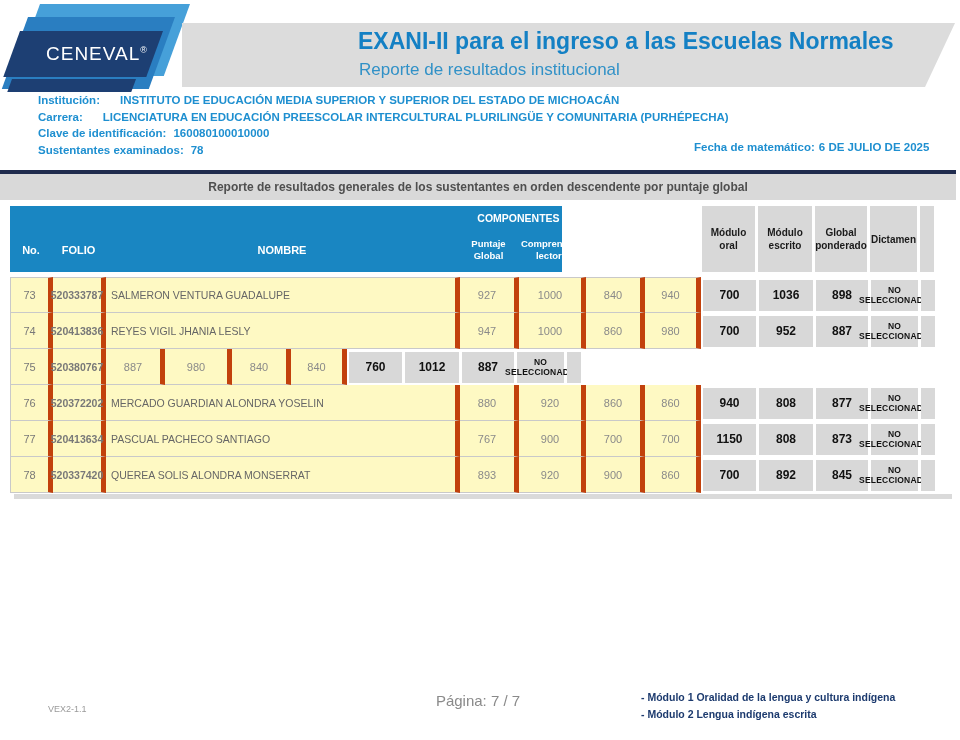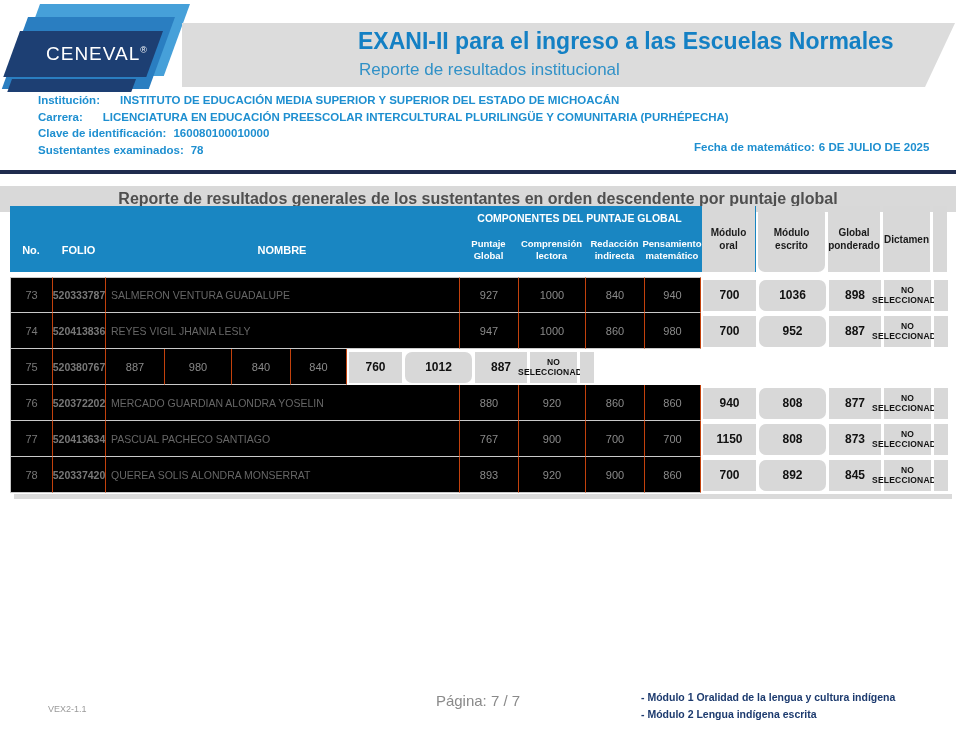--- a/index.html
+++ b/index.html
@@ -35,49 +35,49 @@
           color:#1e8fd0; line-height:16.5px; white-space:nowrap; }
   .meta .lbl { margin-right:20px; }
   .meta .gap { margin-right:7px; }
   .fecha { position:absolute; left:694px; top:141px; font-size:11.5px; font-weight:bold;
            color:#1e8fd0; white-space:nowrap; }
   .fecha .lbl { margin-right:4px; }
 
   
   .rule { position:absolute; left:0; top:170px; width:956px; height:4px; background:#202c4e; }
   .report-bar { position:absolute; left:0; top:174px; width:956px; height:26px;
-                background:#d9d9d9; text-align:center; font-size:16px; font-weight:bold;
-                color:#4f4f4f; line-height:26px;margin-top:12px; }
-
-  
-  .thead-blue { position:absolute; left:10px; top:206px; width:746px; height:66px;
+                background:#d9d9d9; text-align:center; font-size:12px; font-weight:bold;
+                color:#4f4f4f; line-height:26px; }
+
+  
+  .thead-blue { position:absolute; left:10px; top:206px; width:552px; height:66px;
                 background:#1986c2; color:#fff; }
   .group-label { position:absolute; left:449px; top:6px; width:241px; text-align:center;
                  font-weight:bold; font-size:10.5px; white-space:nowrap; }
   .thead-cells { position:absolute; left:0; top:22px; height:44px; display:flex; }
   .hc { display:flex; align-items:center; justify-content:center; text-align:center;
         font-weight:bold; font-size:9.5px; line-height:12px; }
   .hc.big { font-size:11px; }
   .w-no{width:42px;} .w-folio{width:53px;} .w-nombre{width:354px;}
   .w-pg{width:59px;} .w-cl{width:67px;} .w-ri{width:59px;} .w-pm{width:56px;}
 
   .thead-gray { position:absolute; left:702px; top:206px; height:66px; display:flex; gap:3px; }
   .gh { background:#d8d8d8; color:#1a1a1a; display:flex; align-items:center;
         justify-content:center; text-align:center; font-weight:bold; font-size:10px;
         line-height:13px; }
-  .w-mo{width:53px;} .w-me{width:67px;border-radius:7px;} .w-gp{width:52px;} .w-dict{width:47px;}
+  .w-mo{width:53px;} .w-me{width:54px;} .w-gp{width:52px;} .w-dict{width:47px;}
   .w-edge{width:14px;}
 
   
   .tbody { position:absolute; left:10px; top:277px; }
   .row { display:flex; height:36px; }
   .lcells { display:flex; border-left:1px solid #c9c9c9; }
   .row:first-child .lc { border-top:1px solid #c9c9c9; }
-  .lc { border-right:1px solid #c2410c; border-bottom:1px solid #c9c9c9;
-        display:flex; align-items:center; justify-content:center; background:#000000; }
+  .lc { border-right:5px solid #c2410c; border-bottom:1px solid #c9c9c9;
+        display:flex; align-items:center; justify-content:center; background:#fef9c3; }
   .c-no     { font-size:11px;   color:#787878; }
   .c-folio  { font-size:10.5px; color:#787878;font-weight:bold; }
   .c-nombre { font-size:10.5px; color:#666666; justify-content:flex-start; padding-left:5px; }
   .c-num    { font-size:11px;   color:#8a8a8a; }
   .rcells { display:flex; gap:3px; margin-left:2px; padding:2.5px 0; }
   .gc { background:#d8d8d8; color:#111; font-weight:bold; font-size:12px;
         display:flex; align-items:center; justify-content:center; text-align:center; }
   .gc.dict { font-size:8.5px; letter-spacing:0.2px; }
 
   

